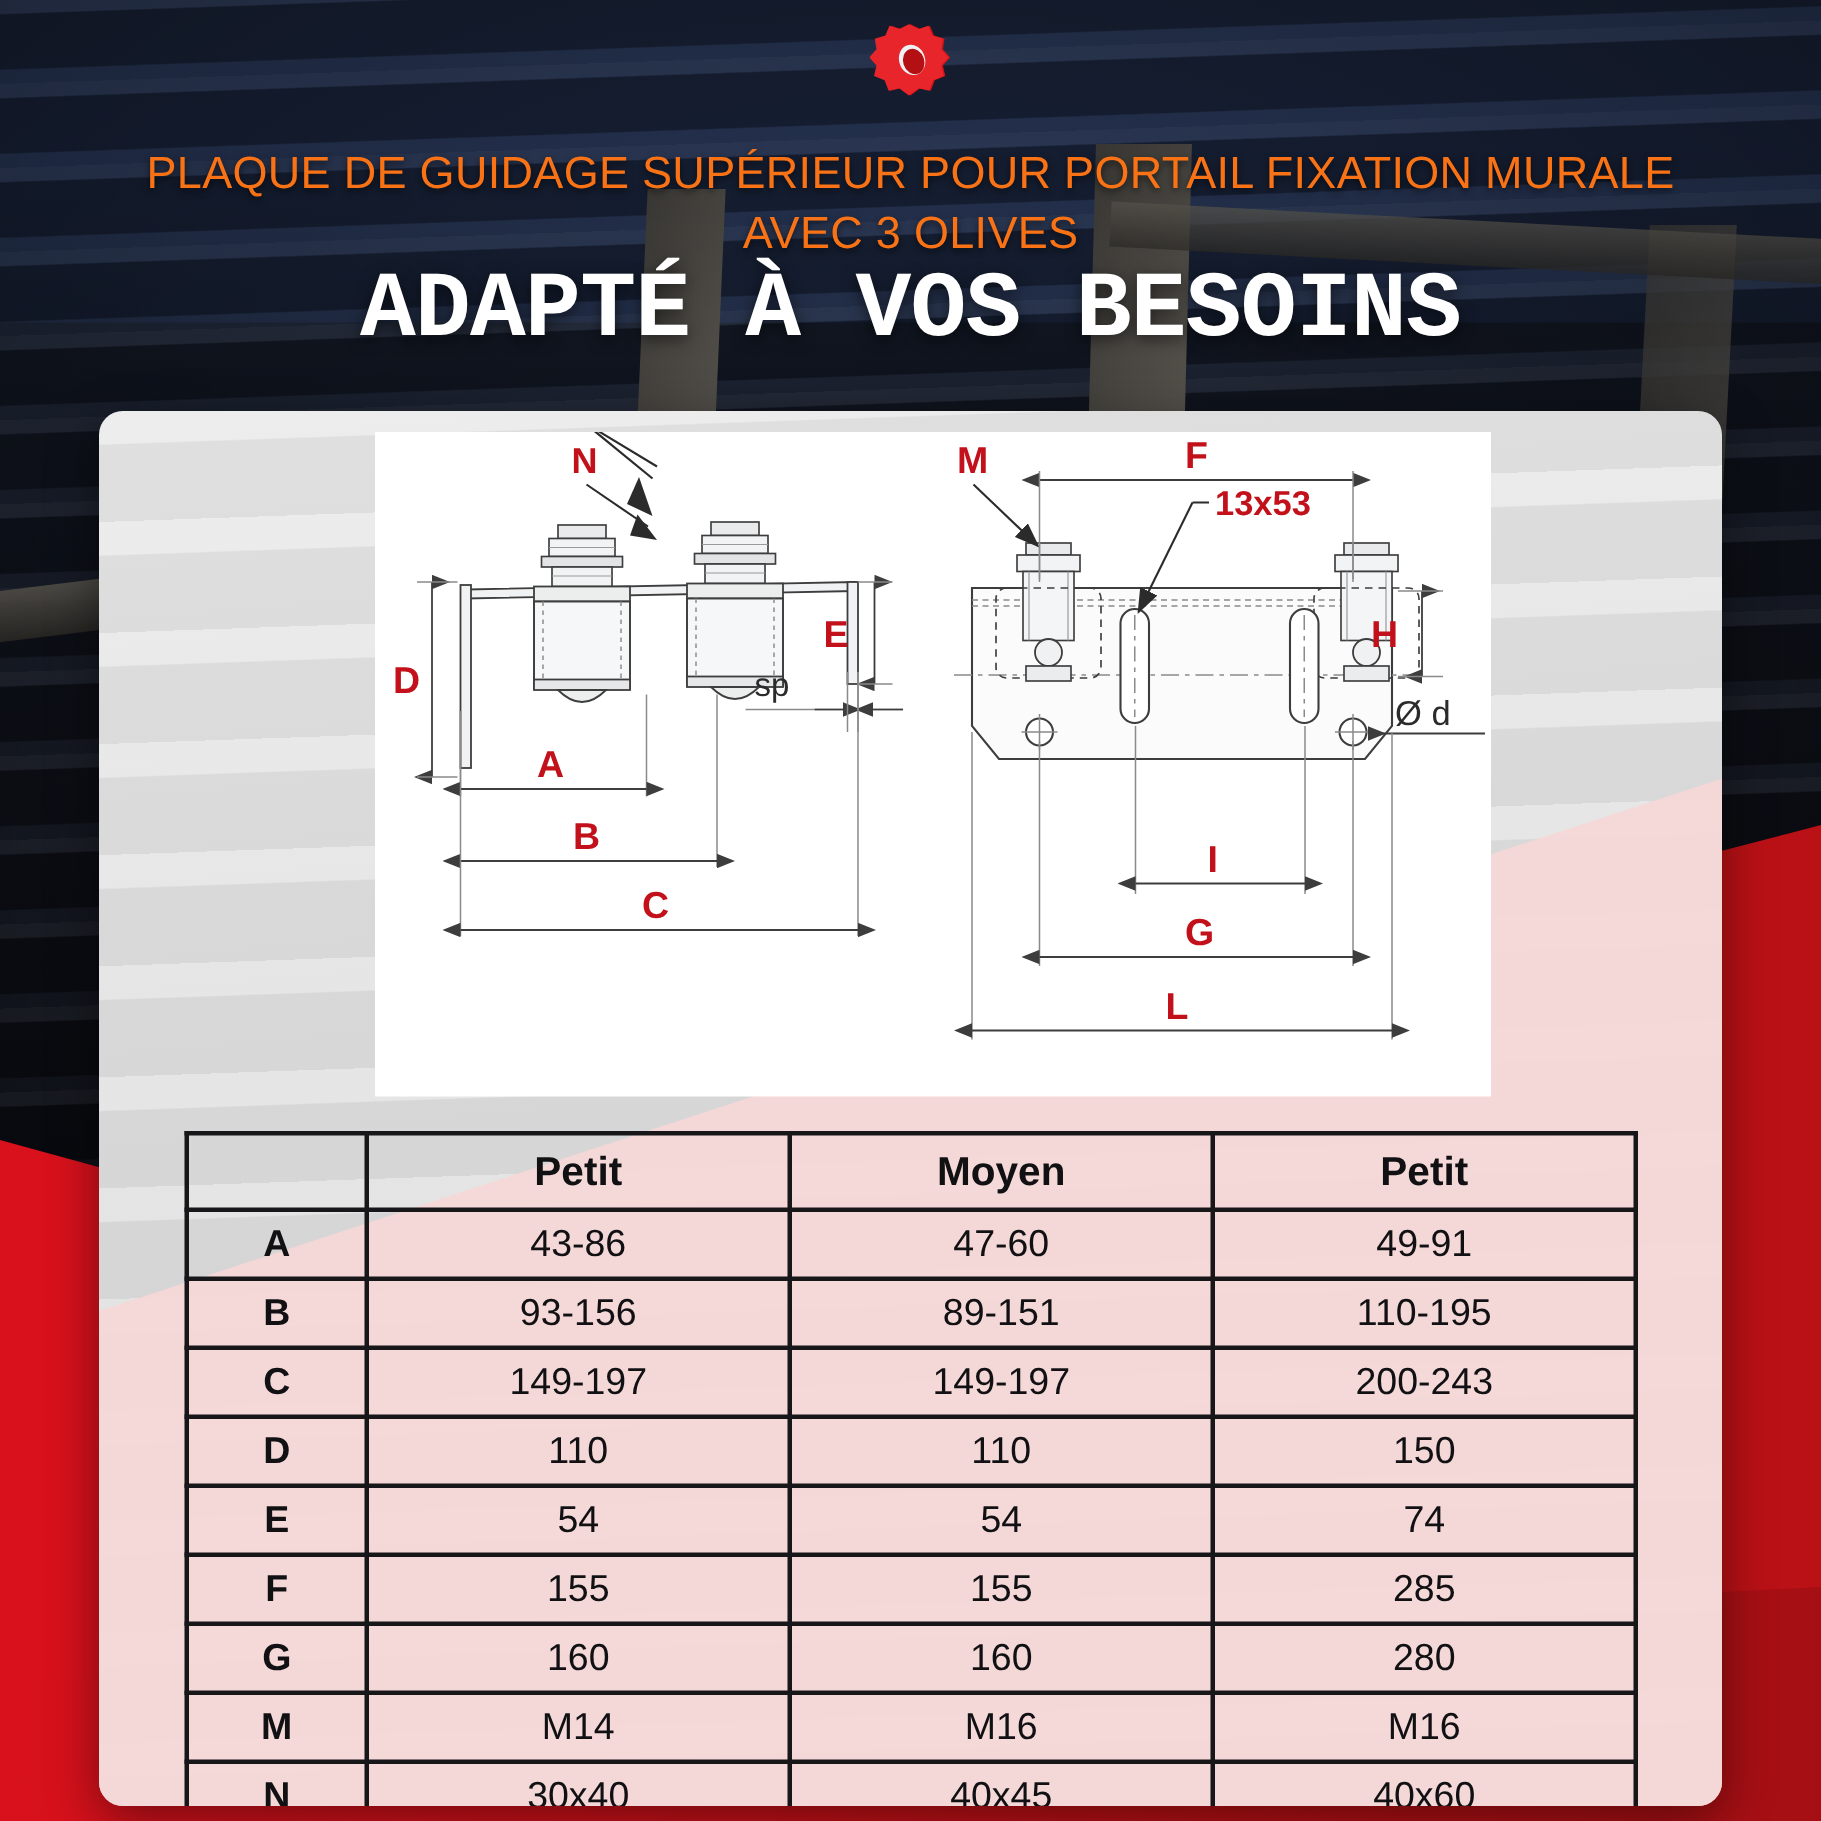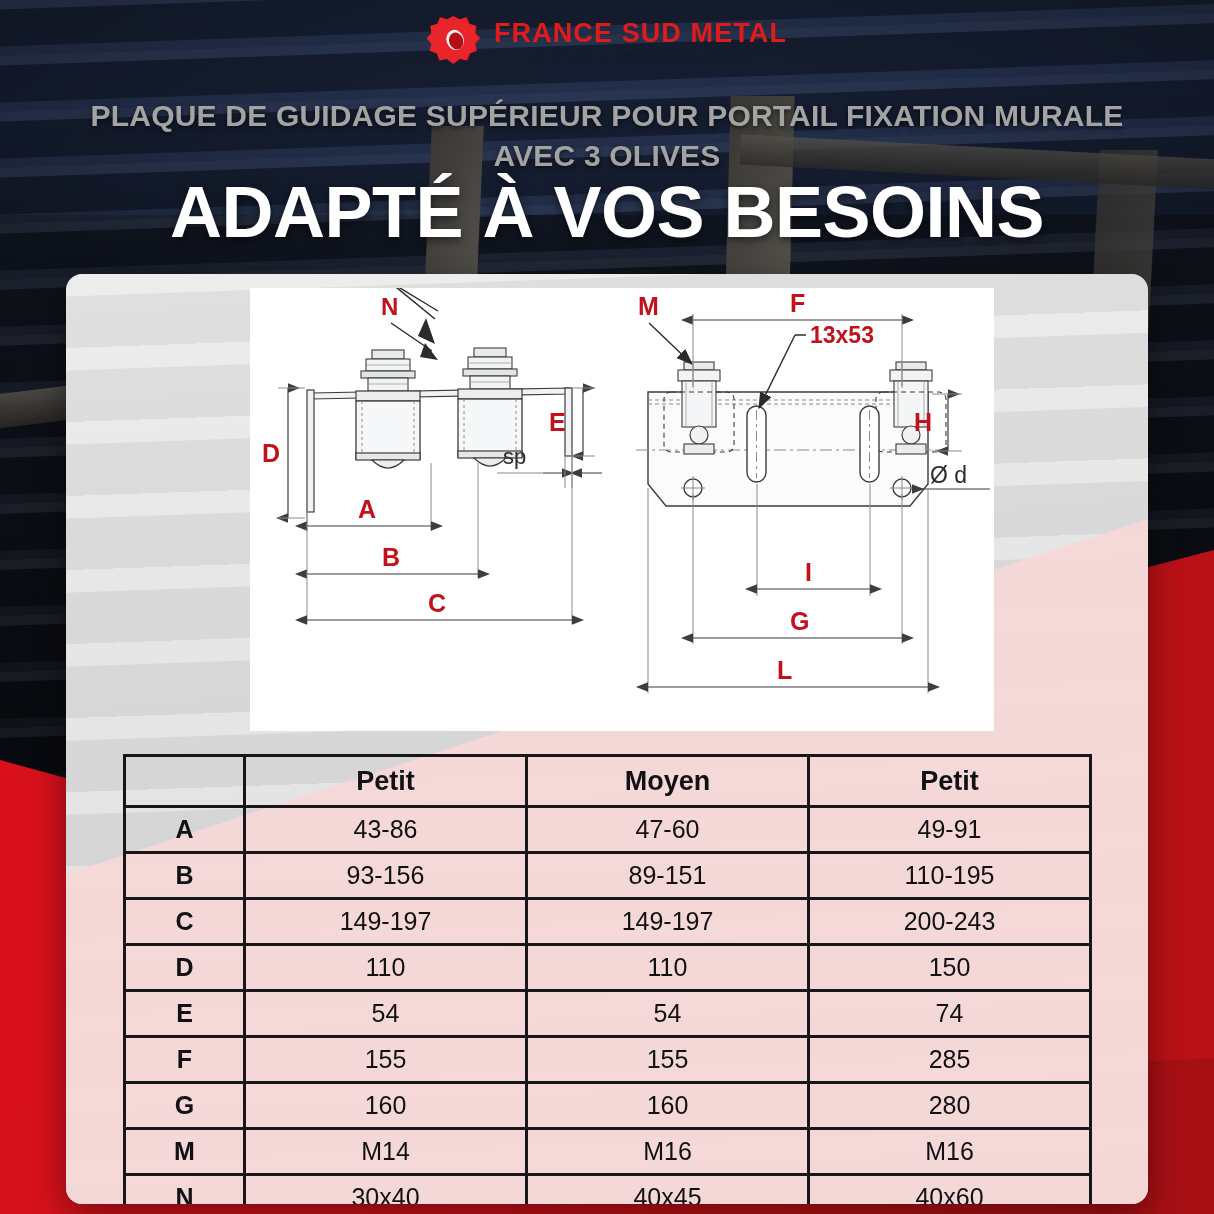--- a/index.html
+++ b/index.html
@@ -118,42 +118,43 @@
     margin-top: 5px;
     line-height: 1;
   }
 
   .subtitle {
     position: absolute;
     left: 50%; transform: translateX(-50%);
     top: 96px;
     width: 1120px;
     text-align: center;
-    color: #a3a3a3;
+    color: #f97316;
     font-size: 30px;
-    font-weight: bold;
+    font-weight: normal;
     letter-spacing: 0.2px;
     line-height: 1.32;
     text-shadow: 0 2px 5px rgba(0,0,0,.6);
     z-index: 6;
   }
 
   .headline {
     position: absolute;
     left: 50%; transform: translateX(-50%);
     top: 176px;
     width: 1180px;
     text-align: center;
     color: #ffffff;
-    font-size: 72px;
+    font-size: 62px;
     font-weight: bold;
     letter-spacing: -0.5px;
     line-height: 1;
     text-shadow: 0 3px 10px rgba(0,0,0,.55);
     z-index: 6;
+    font-family: Liberation Mono, monospace;
   }
 
   
   .card {
     position: absolute;
     left: 66px; top: 274px;
     width: 1082px; height: 930px;
     border-radius: 16px;
     overflow: hidden;
     background: linear-gradient(175deg,#e7e7e7 0%, #dedede 35%, #d4d4d4 100%);
@@ -248,24 +249,20 @@
   <div class="logo-row">
     <span>
       <svg class="gear-icon" viewBox="0 0 100 100" aria-hidden="true">
         <g>
           <path d="M50 4 L62 10 L74 6 L79 18 L92 22 L90 35 L99 45 L90 55 L93 68 L80 73 L75 86 L62 83 L50 92 L38 83 L25 86 L20 73 L7 68 L10 55 L1 45 L10 35 L8 22 L21 18 L26 6 L38 10 Z" fill="#d41317"></path>
           <path d="M44 2 L56 8 L68 4 L73 16 L86 20 L84 33 L93 43 L84 53 L87 66 L74 71 L69 84 L56 81 L44 90 L32 81 L19 84 L14 71 L1 66 L4 53 L-5 43 L4 33 L2 20 L15 16 L20 4 L32 8 Z" fill="#e8252a" transform="translate(4,2)"></path>
           <ellipse cx="52" cy="48" rx="16" ry="19" fill="#f0f1f3" transform="rotate(-18 52 48)"></ellipse>
           <ellipse cx="54" cy="50" rx="13" ry="16" fill="#b40f13" transform="rotate(-18 54 50)"></ellipse>
         </g>
       </svg>
-    </span>
-    <span class="logo-text">
-      <span class="logo-title">FRANCE SUD METAL</span>
-      <span class="logo-sub">LE N°1 DE L'ACCESSOIRE MÉTAL</span>
     </span>
   </div>
 
   <div class="subtitle">
     <div>PLAQUE DE GUIDAGE SUPÉRIEUR POUR PORTAIL FIXATION MURALE</div>
     <div>AVEC 3 OLIVES</div>
   </div>
 
   <div class="headline">ADAPTÉ À VOS BESOINS</div>
 

